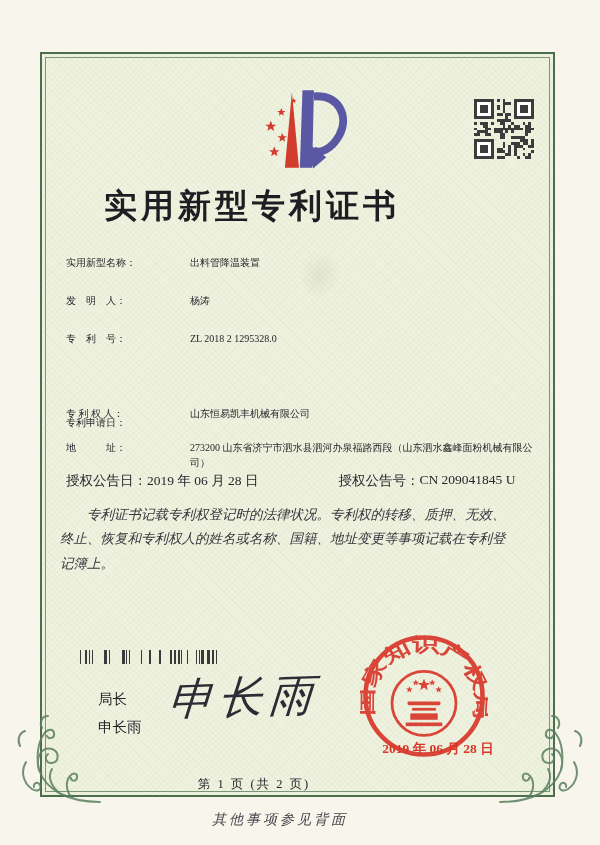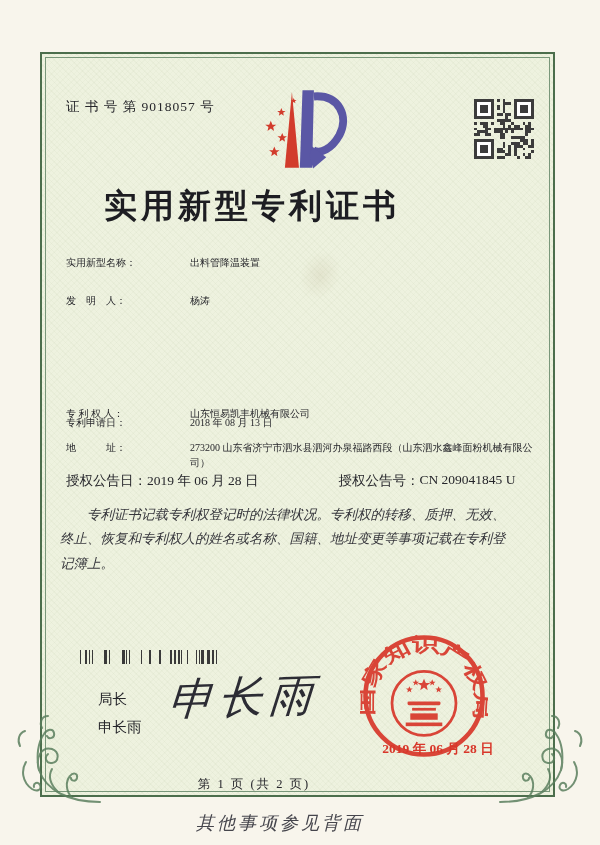--- a/index.html
+++ b/index.html
@@ -67,21 +67,21 @@
     transform:rotate(-2deg) skewX(-6deg);white-space:nowrap;
   }
 
   .seal{position:absolute;left:360px;top:632px;width:128px;height:128px;opacity:.92;}
   .seal-date{
     position:absolute;left:358px;top:740px;width:160px;text-align:center;
     color:#d8372a;font-size:13.5px;font-weight:bold;white-space:nowrap;
   }
 
   .footer-page{position:absolute;left:0;top:776px;width:508px;text-align:center;font-size:12.5px;letter-spacing:2px;}
-  .back-note{position:absolute;left:0;top:811px;width:560px;text-align:center;font-size:18px;font-style:italic;color:#45454c;letter-spacing:3px;}
+  .back-note{position:absolute;left:0;top:811px;width:560px;text-align:center;font-size:14px;font-style:italic;color:#45454c;letter-spacing:3px;}
 
   .smudge{position:absolute;left:300px;top:250px;width:40px;height:50px;
     background:radial-gradient(ellipse at center, rgba(150,130,90,.12), transparent 70%);
     transform:rotate(25deg);pointer-events:none;}
 </style>
 </head>
 <body>
 
 <div class="page">
 
@@ -107,21 +107,20 @@
       <path d="M52,80 C44,72 42,64 46,57"></path>
       <path d="M66,86 C60,79 59,70 64,64 C67,60 72,61 71,66 C70,70 65,69 65,66"></path>
       <path d="M20,50 C15,58 16,70 26,77 C31,80 36,78 34,73 C32,69 27,71 28,75"></path>
       <path d="M36,16 C33,10 36,4 42,4"></path>
       <path d="M14,34 C11,28 13,21 19,19"></path>
     </g>
   </svg>
 
   <div class="smudge"></div>
 
-  <div class="cert-no">证 书 号 第 9018057 号</div>
 
   <svg class="logo" viewBox="0 0 100 100">
     <defs>
       <path id="star" d="M0,-6 L1.76,-1.85 6,-1.85 2.57,0.71 3.53,5.05 0,2.4 -3.53,5.05 -2.57,0.71 -6,-1.85 -1.76,-1.85 Z"></path>
     </defs>
     <polygon points="34,8 26,94 42,94" fill="#d23c2c"></polygon>
     <polygon points="46,6 43,94 57,94 59,6" fill="#5a57a5"></polygon>
     <path d="M59,13 C88,11 99,36 88,57 C79,73 66,79 58,74" stroke="#5a57a5" stroke-width="9" fill="none"></path>
     <polygon points="57,70 73,82 58,95 54,80" fill="#5a57a5"></polygon>
     <use href="#star" transform="translate(36,18) scale(0.55)" fill="#d23c2c"></use>
@@ -265,23 +264,26 @@
   <div class="title">实用新型专利证书</div>
 
   <div class="field-row row-1">
     <span class="field-label">实用新型名称：</span>
     <span class="field-value">出料管降温装置</span>
   </div>
   <div class="field-row row-2">
     <span class="field-label">发　明　人：</span>
     <span class="field-value">杨涛</span>
   </div>
+  <div class="field-row row-3">
+    <span class="field-label">专　利　号：</span>
+    <span class="field-value">ZL 2018 2 1295328.0</span>
+  </div>
   <div class="field-row row-4">
     <span class="field-label">专利申请日：</span>
-    <span class="field-value">2018 年 08 月 13 日</span>
   </div>
   <div class="field-row row-5">
     <span class="field-label">专 利 权 人：</span>
     <span class="field-value">山东恒易凯丰机械有限公司</span>
   </div>
   <div class="field-row row-6">
     <span class="field-label">地　　　址：</span>
     <span class="field-value">273200 山东省济宁市泗水县泗河办泉福路西段（山东泗水鑫峰面粉机械有限公司）</span>
   </div>
 

